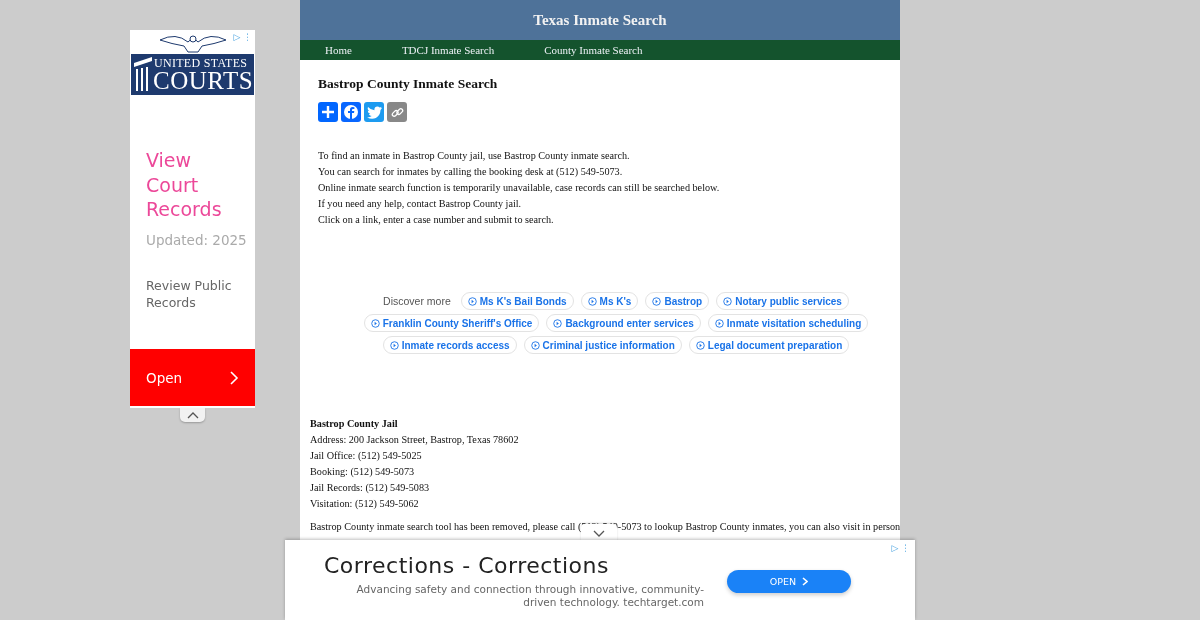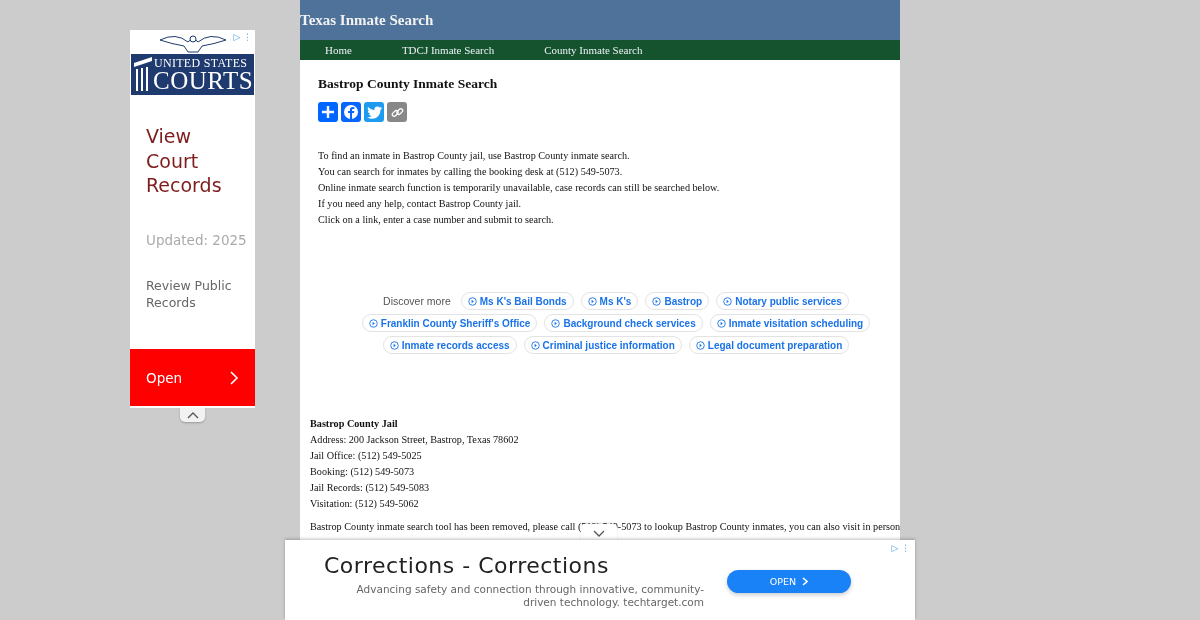--- a/index.html
+++ b/index.html
@@ -8,30 +8,30 @@
 
   
   .side-ad { position: absolute; left: 130px; top: 30px; width: 125px; height: 378px; background: #fff; }
   .side-ad .logo { position: absolute; left: 0; top: 0; width: 125px; height: 67px; background: #fff; }
   .side-ad .logo .eagle { position: absolute; left: 28px; top: 2px; width: 70px; height: 22px; }
   .side-ad .logo .banner { position: absolute; left: 1px; top: 24px; width: 123px; height: 41px; background: #1e3a6e; }
   .side-ad .logo .pillars { position: absolute; left: 3px; top: 3px; width: 18px; height: 35px; }
   .side-ad .logo .us { position: absolute; left: 23px; top: 2px; color: #fff; font-family: "Liberation Serif", serif; font-size: 12px; letter-spacing: 0.3px; }
   .side-ad .logo .courts { position: absolute; left: 22px; top: 14px; color: #fff; font-family: "Liberation Serif", serif; font-size: 25px; line-height: 26px; letter-spacing: 0.5px; }
   .side-ad .adchoice { position: absolute; right: 3px; top: 2px; font-size: 9px; color: #4aa3e0; font-family: "Liberation Sans", sans-serif; }
-  .side-ad .title { position: absolute; left: 16px; top: 94px; font-family: "DejaVu Sans", sans-serif; font-size: 19px; line-height: 24.5px; color: #7f1d1d; width: 100px; }
+  .side-ad .title { position: absolute; left: 16px; top: 118px; font-family: "DejaVu Sans", sans-serif; font-size: 19px; line-height: 24.5px; color: #ec4899; width: 100px; }
   .side-ad .updated { position: absolute; left: 16px; top: 202px; font-family: "DejaVu Sans", sans-serif; font-size: 13.5px; color: #aaa; }
   .side-ad .review { position: absolute; left: 16px; top: 248px; font-family: "DejaVu Sans", sans-serif; font-size: 12.5px; line-height: 16.5px; color: #666; width: 100px; }
   .side-ad .open-btn { position: absolute; left: 0; top: 319px; width: 125px; height: 57px; background: #ff0000; color: #fff; font-family: "DejaVu Sans", sans-serif; font-size: 13.5px; padding: 0 16px; display: flex; align-items: center; justify-content: space-between; }
   .side-ad .open-btn .chev { width: 10px; height: 14px; }
   .collapse-tab { position: absolute; left: 180px; top: 408px; width: 25px; height: 14px; background: #f2f2f2; border-radius: 0 0 5px 5px; box-shadow: 0 1px 2px rgba(0,0,0,0.25); display: flex; align-items: center; justify-content: center; }
 
   
   .page { position: absolute; left: 300px; top: 0; width: 600px; height: 620px; background: #fff; }
-  .header { height: 40px; background: #4e7299; color: #f2f2f2; text-align: left; font-weight: bold; font-size: 15px; line-height: 40px; }
+  .header { height: 40px; background: #4e7299; color: #f2f2f2; text-align: center; font-weight: bold; font-size: 15px; line-height: 40px; }
   .nav { height: 20px; background: #14532d; display: flex; }
   .nav a { color: #eef2f7; font-size: 11px; line-height: 20px; text-decoration: none; }
   .content { padding: 0 18px; font-size: 10px; color: #111; }
   .page-title { font-size: 13.5px; font-weight: bold; margin-top: 16px; height: 18px; }
   .share { display: flex; gap: 3px; margin-top: 8px; }
   .share .btn { width: 20px; height: 20px; border-radius: 3px; display: flex; align-items: center; justify-content: center; }
   .intro { margin-top: 26px; line-height: 16px; font-size: 10.2px; }
   .discover { position: absolute; left: 60px; top: 290px; width: 480px; font-family: "Liberation Sans", sans-serif; margin-left: 16px; }
   .drow { display: flex; justify-content: center; gap: 7px; height: 22px; align-items: center; }
   .dlabel { color: #555; font-size: 10.5px; margin-right: 3px; }
@@ -166,21 +166,21 @@
             <circle cx="5" cy="5" r="4.2" fill="none" stroke="#1a73e8" stroke-width="1"></circle>
             <path d="M4 3 L6.5 5 L4 7Z" fill="#1a73e8"></path>
           </svg>
           <span>Franklin County Sheriff's Office</span>
         </span>
       <span class="chip">
           <svg width="9" height="9" viewBox="0 0 10 10">
             <circle cx="5" cy="5" r="4.2" fill="none" stroke="#1a73e8" stroke-width="1"></circle>
             <path d="M4 3 L6.5 5 L4 7Z" fill="#1a73e8"></path>
           </svg>
-          <span>Background check services</span>
+          <span>Background enter services</span>
         </span>
       <span class="chip">
           <svg width="9" height="9" viewBox="0 0 10 10">
             <circle cx="5" cy="5" r="4.2" fill="none" stroke="#1a73e8" stroke-width="1"></circle>
             <path d="M4 3 L6.5 5 L4 7Z" fill="#1a73e8"></path>
           </svg>
           <span>Inmate visitation scheduling</span>
         </span>
     </div>
     <div class="drow">

